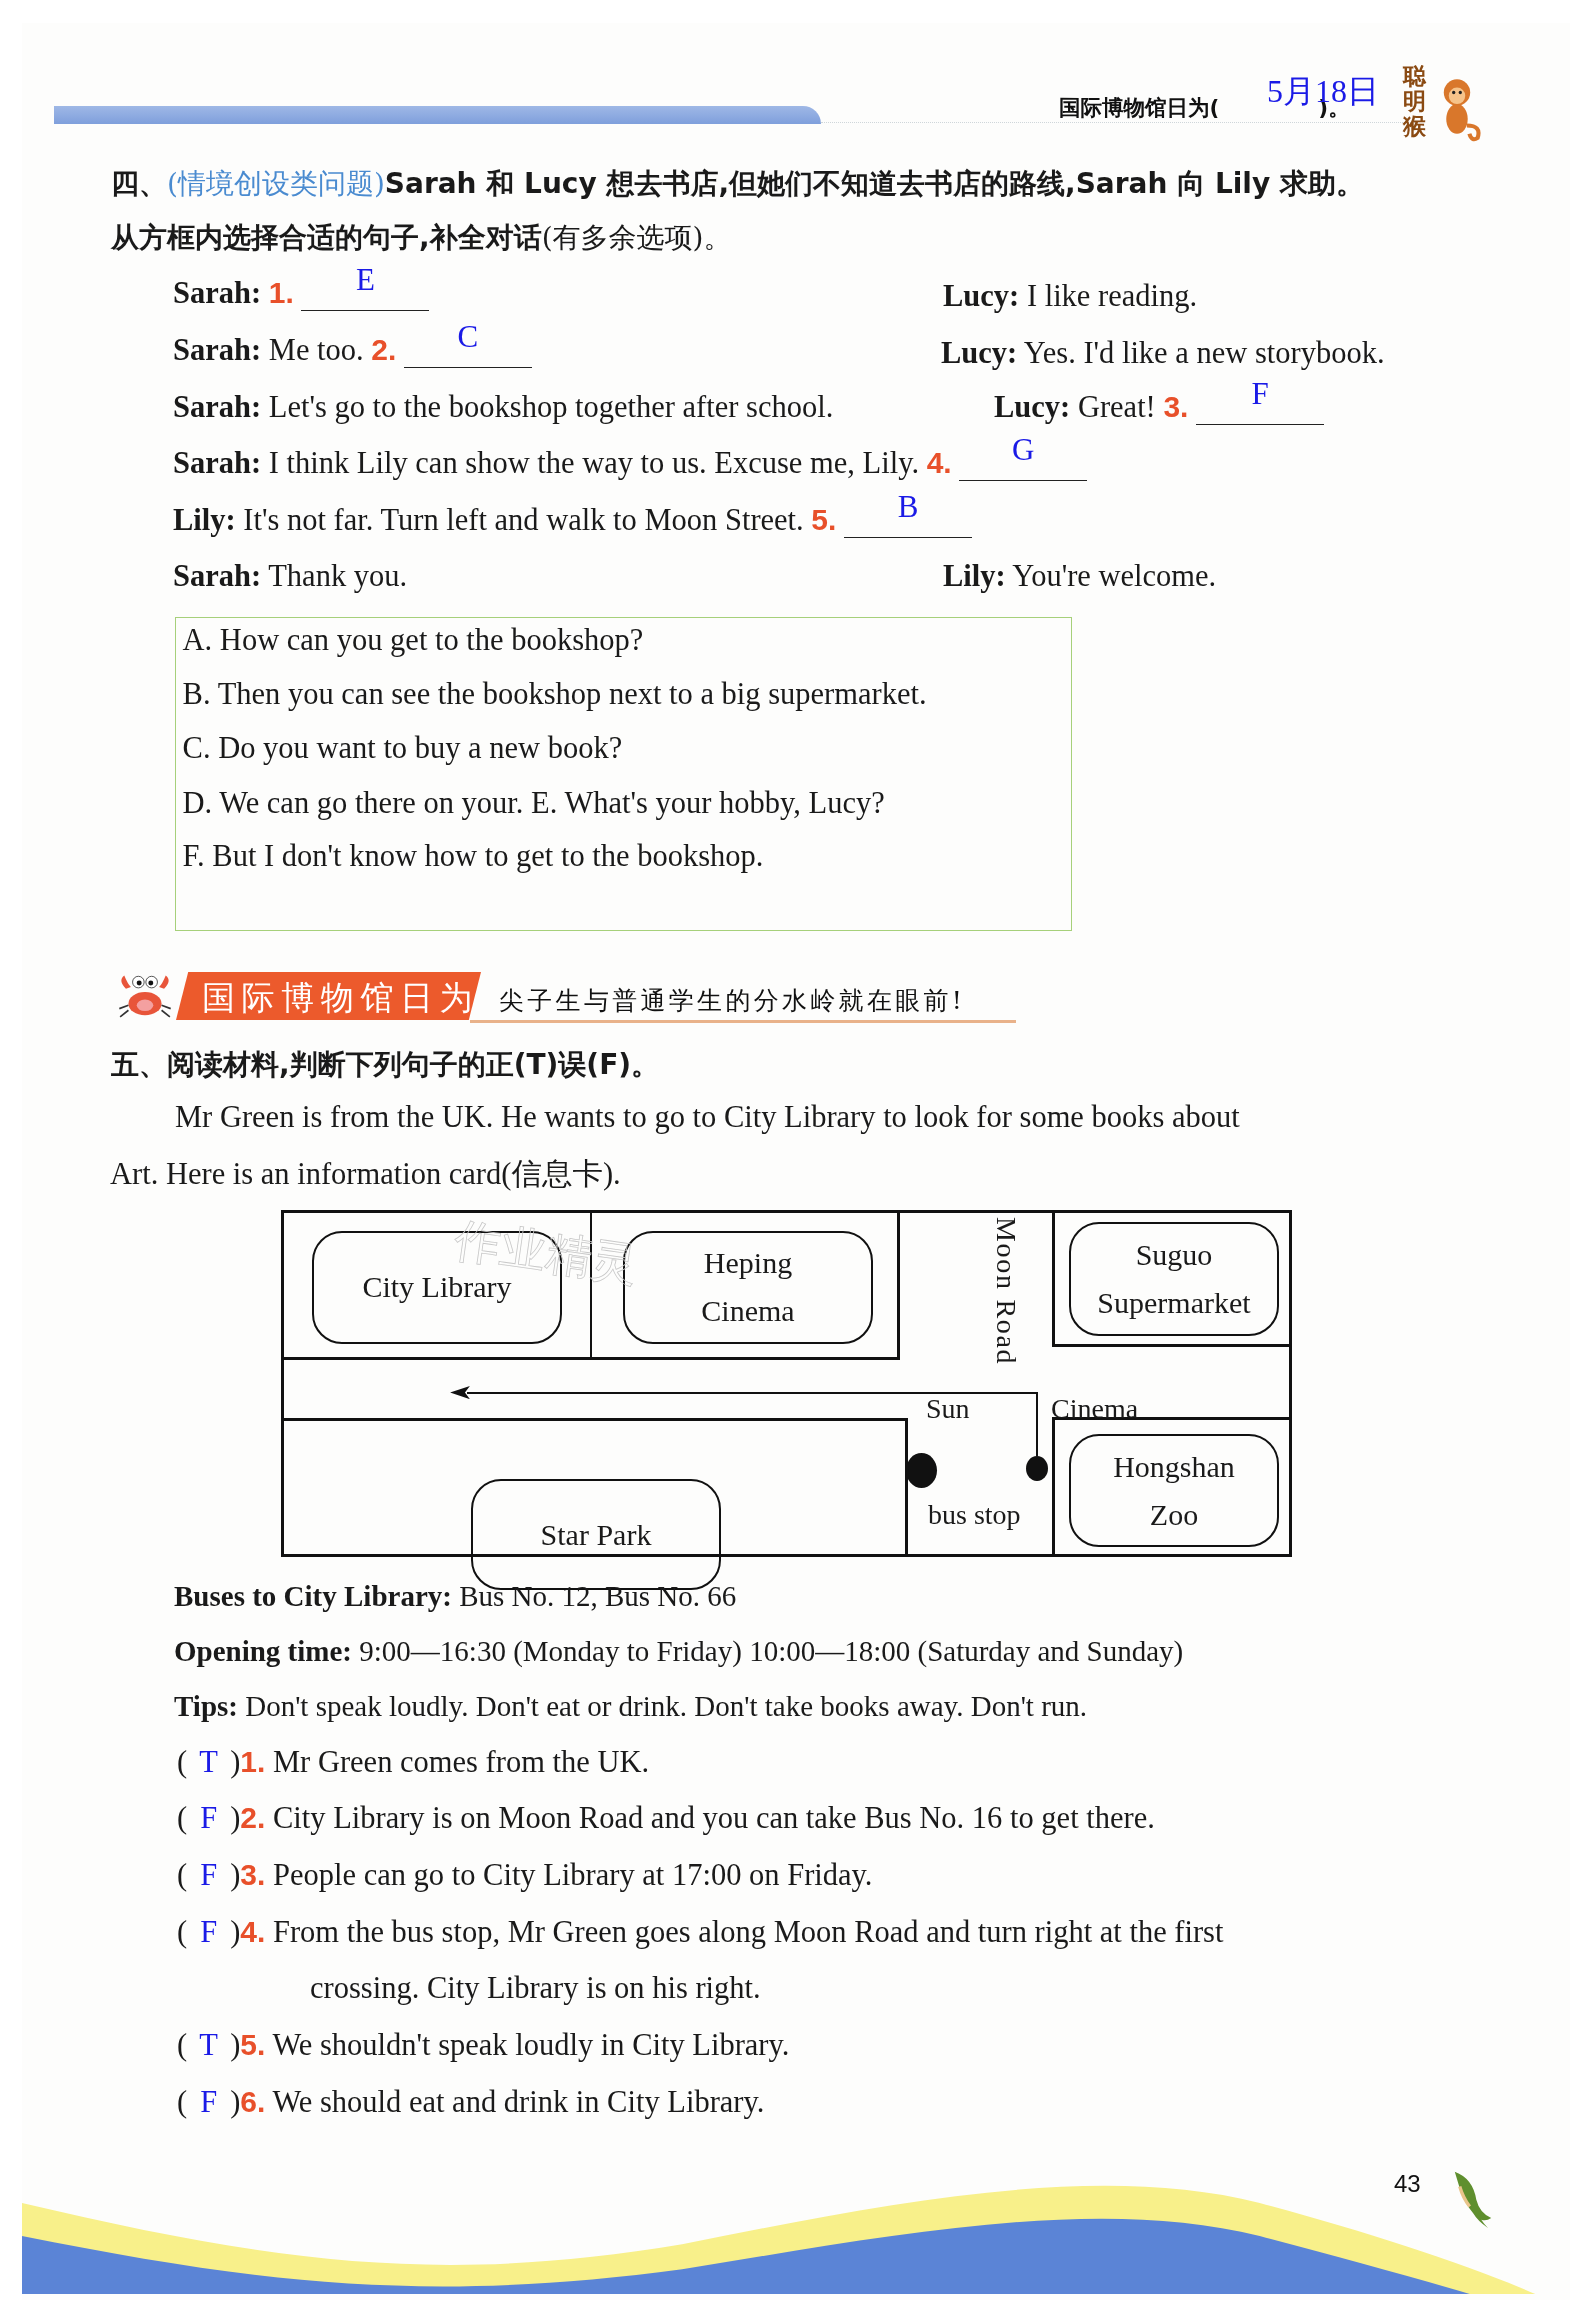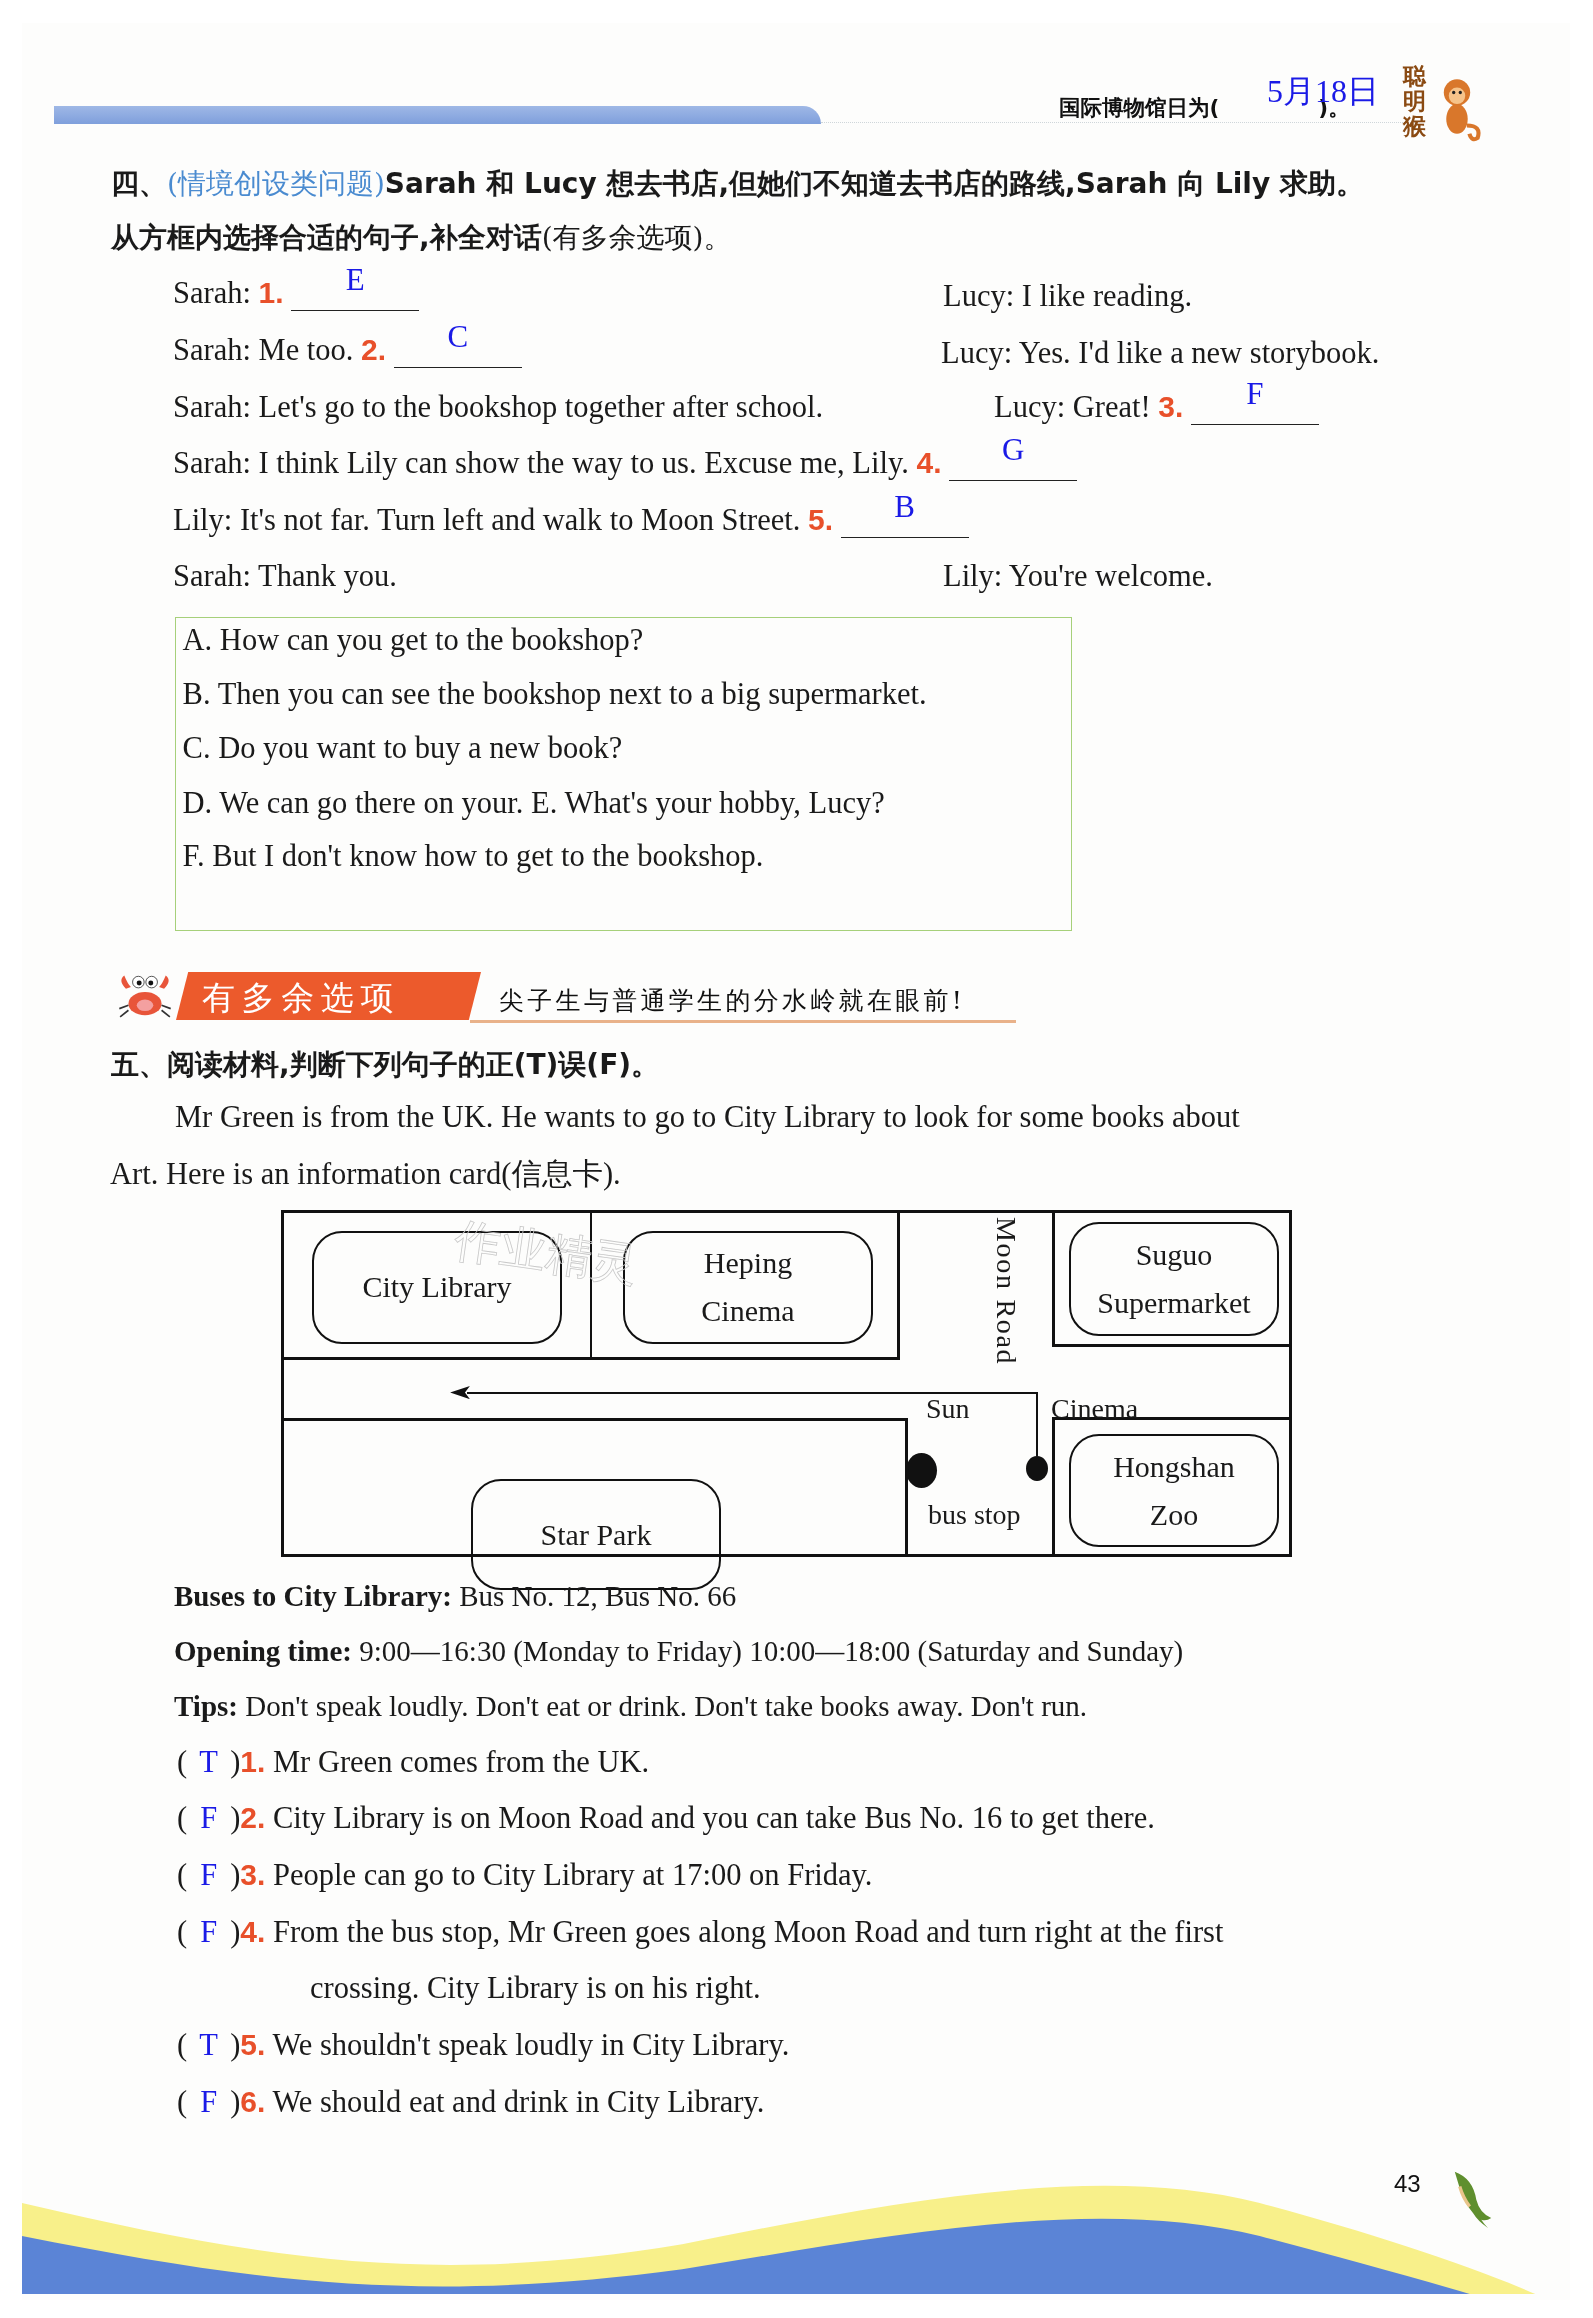--- a/index.html
+++ b/index.html
@@ -16,21 +16,21 @@
   .header-ans { left: 1267px; top: 70px; font-size: 32px; color: #1a1ae6; }
   .monkey-text { left: 1403px; top: 64px; width: 25px; font-family: "DejaVu Sans", sans-serif; font-weight: bold;
     font-size: 23px; line-height: 25px; color: #8a4a12; white-space: normal; }
   .monkey { position: absolute; left: 1432px; top: 76px; width: 50px; height: 66px; }
 
   
   .h-cn { font-family: "DejaVu Sans", sans-serif; font-weight: bold; font-size: 28px; }
   .blue-cn { color: #4a8bd0; font-weight: normal; font-family: "DejaVu Serif", serif; }
   .lighter-cn { font-family: "DejaVu Serif", serif; font-weight: normal; }
   .line { font-size: 30.5px; }
-  .speaker { font-weight: normal; }
+  .speaker { font-weight: bold; }
   .num { font-family: "Liberation Sans", sans-serif; font-weight: bold; color: #e8502a; font-size: 30px; }
   .blank { display: inline-block; width: 128px; border-bottom: 1.7px solid #222; height: 33px; vertical-align: bottom; position: relative; }
   .answer { position: absolute; left: 0; right: 0; top: -15px; text-align: center; color: #1a1ae6; font-size: 31px; }
 
   .options-box { position: absolute; left: 175px; top: 617px; width: 895px; height: 312px;
     border: 1.7px solid #a6d07a; }
   .opt { position: absolute; left: 6.6px; font-size: 30.5px; }
 
   
   .banner-crab { position: absolute; left: 116px; top: 972px; width: 58px; height: 50px; }
@@ -158,21 +158,21 @@
   <ellipse cx="35" cy="40" rx="10" ry="7" fill="#f4a0a0"></ellipse>
   <circle cx="27" cy="12" r="7" fill="#fff" stroke="#333"></circle>
     <circle cx="43" cy="12" r="7" fill="#fff" stroke="#333"></circle>
   <circle cx="28" cy="13" r="3" fill="#111"></circle>
     <circle cx="42" cy="13" r="3" fill="#111"></circle>
   <path d="M12 20 Q2 10 10 4 Q14 14 18 18" fill="#e8553a"></path>
   <path d="M58 20 Q68 10 60 4 Q56 14 52 18" fill="#e8553a"></path>
   <path d="M15 40 L4 44 M15 46 L5 54 M55 40 L66 44 M55 46 L65 54" stroke="#333" stroke-width="2"></path>
 </svg>
 <div class="banner-red"></div>
-<div class="banner-title">有多余选项</div>
+<div class="banner-title">国际博物馆日为</div>
 <div class="abs banner-sub">尖子生与普通学生的分水岭就在眼前!</div>
 <div class="banner-rule"></div>
 
 <div class="abs h-cn" style="left:111px;top:1046px;">
   <span>五、</span><span>阅读材料,判断下列句子的正(T)误(F)。</span>
 </div>
 <div class="abs line" style="left:175px;top:1100px;">Mr Green is from the UK.  He wants to go to City Library to look for some books about</div>
 <div class="abs line" style="left:110px;top:1154px;">Art.  Here is an information card(信息卡).</div>
 
 <div class="map">

